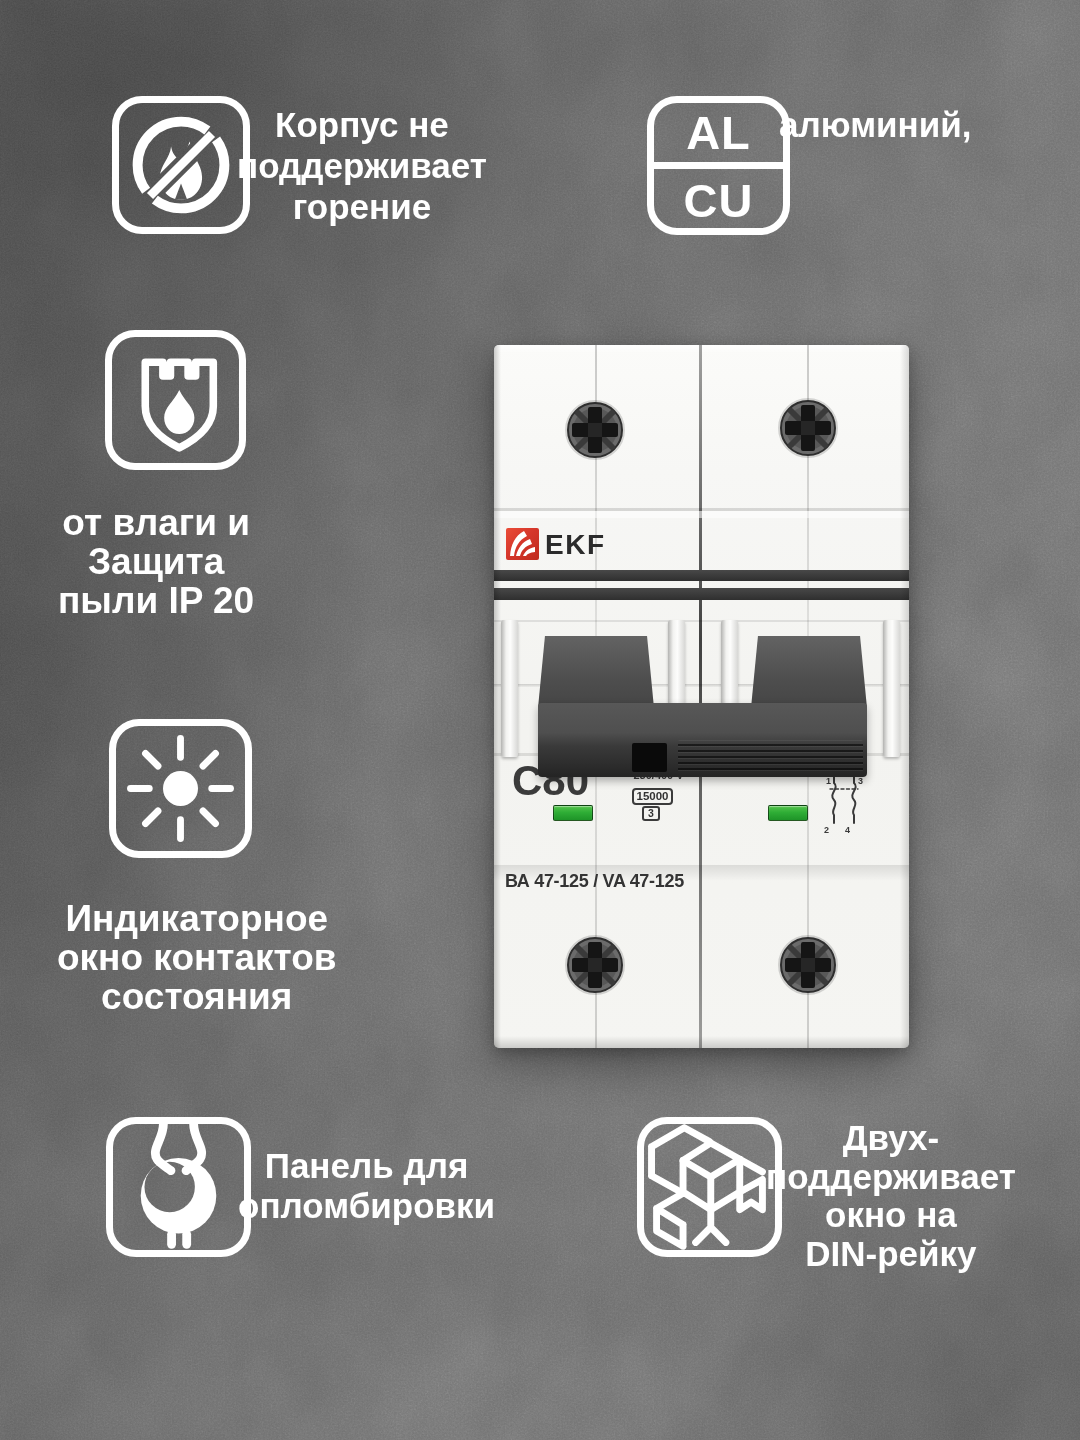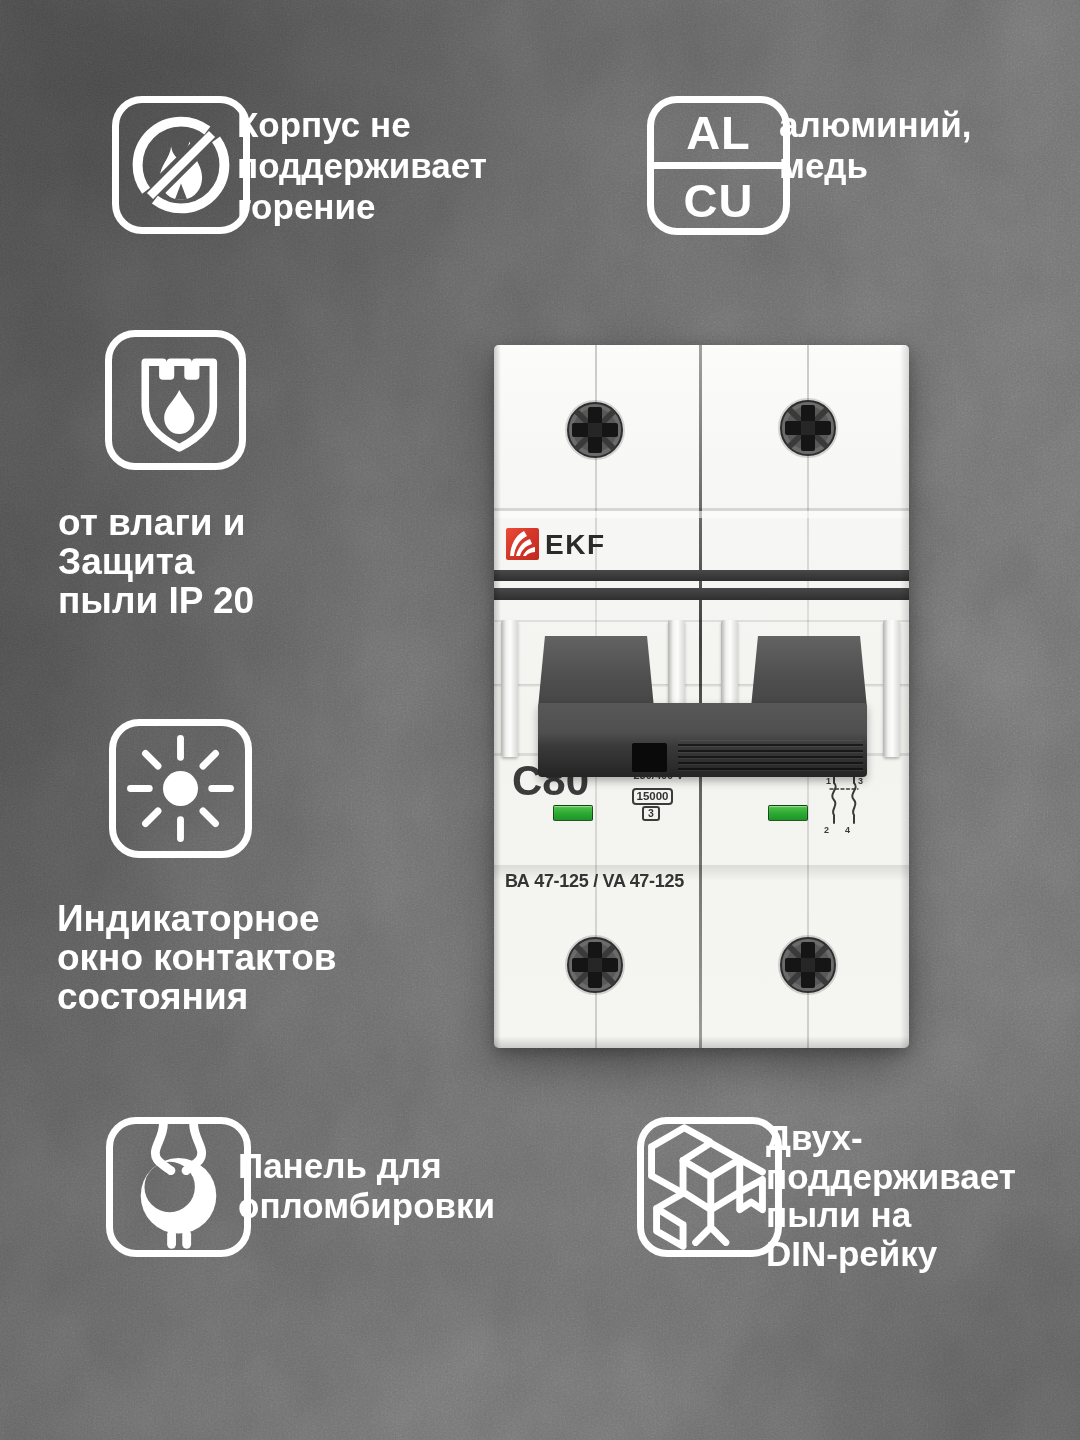--- a/index.html
+++ b/index.html
@@ -29,21 +29,21 @@
   .ib5{left:58px;top:1117px;width:145px;height:140px;}
   .ib6{left:589px;top:1117px;width:145px;height:140px;}
 
   .alcu-div{position:absolute;left:-7px;right:-7px;top:50%;margin-top:-3.5px;height:7px;background:#fff;}
   .alcu-t{position:absolute;left:0;right:0;text-align:center;color:#fff;font-weight:bold;font-size:47px;letter-spacing:1px;}
   .alcu-al{top:2px;}
   .alcu-cu{bottom:0px;}
 
   
   .feat{position:absolute;color:#fff;font-weight:bold;z-index:3;white-space:nowrap;}
-  .feat span{display:block;}
+  .feat span{display:block;text-align:center;}
   .ft1{left:237px;top:104px;font-size:35px;line-height:41px;}
   .ft2{left:779px;top:104px;font-size:35px;line-height:41px;}
   .ft3{left:58px;top:503px;font-size:37px;line-height:39px;}
   .ft4{left:57px;top:899px;font-size:37px;line-height:39px;}
   .ft5{left:238px;top:1146px;font-size:35px;line-height:40px;}
   .ft6{left:766px;top:1119px;font-size:35px;line-height:38.5px;}
 
   
   .breaker{
     position:absolute;left:494px;top:345px;width:415px;height:703px;z-index:2;
@@ -145,21 +145,20 @@
     <span>горение</span>
   </div>
 
   <div class="icon-box ib2">
     <div class="alcu-div"></div>
     <div class="alcu-t alcu-al">AL</div>
     <div class="alcu-t alcu-cu">CU</div>
   </div>
   <div class="feat ft2">
     <span>алюминий,</span>
-    <span>медь</span>
   </div>
 
   <div class="icon-box ib3">
     <svg viewBox="0 0 100 100">
       <g fill="none" stroke="#fff" stroke-width="6" stroke-linejoin="round">
         <path d="M26,20 L40,20 L40,31 L46,31 L46,20 L60,20 L60,31 L66,31 L66,20 L80,20 L80,55 C80,71 67,81 53,88 C39,81 26,71 26,55 Z"></path>
       </g>
       <path d="M53,42 C48,52 41,56 41,64 C41,71.5 46.5,77 53,77 C59.5,77 65,71.5 65,64 C65,56 58,52 53,42 Z" fill="#fff"></path>
     </svg>
   </div>
@@ -220,21 +219,21 @@
         <path d="M29,29 L29,54 M51,42 L51,68 M74,28 L74,54 M29,54 L51,68 L74,54"></path>
         <path d="M29,55 L8,67 L29,80 M8,67 L8,85 L29,97 M29,80 L29,97"></path>
         <path d="M74,28 L92,38 M74,54 L92,44 L92,68 L83,62 L74,68 Z"></path>
         <path d="M51,68 L51,82 M51,82 L39,94 M51,82 L63,94"></path>
       </g>
     </svg>
   </div>
   <div class="feat ft6">
     <span>Двух-</span>
     <span>поддерживает</span>
-    <span>пыли на</span>
+    <span>окно на</span>
     <span>DIN-рейку</span>
   </div>
 
   <div class="breaker">
     <div class="topsheen"></div>
     <div class="seam seamL"></div>
     <div class="seam seamR"></div>
     <div class="divider"></div>
 
     <div class="screw swTL">

